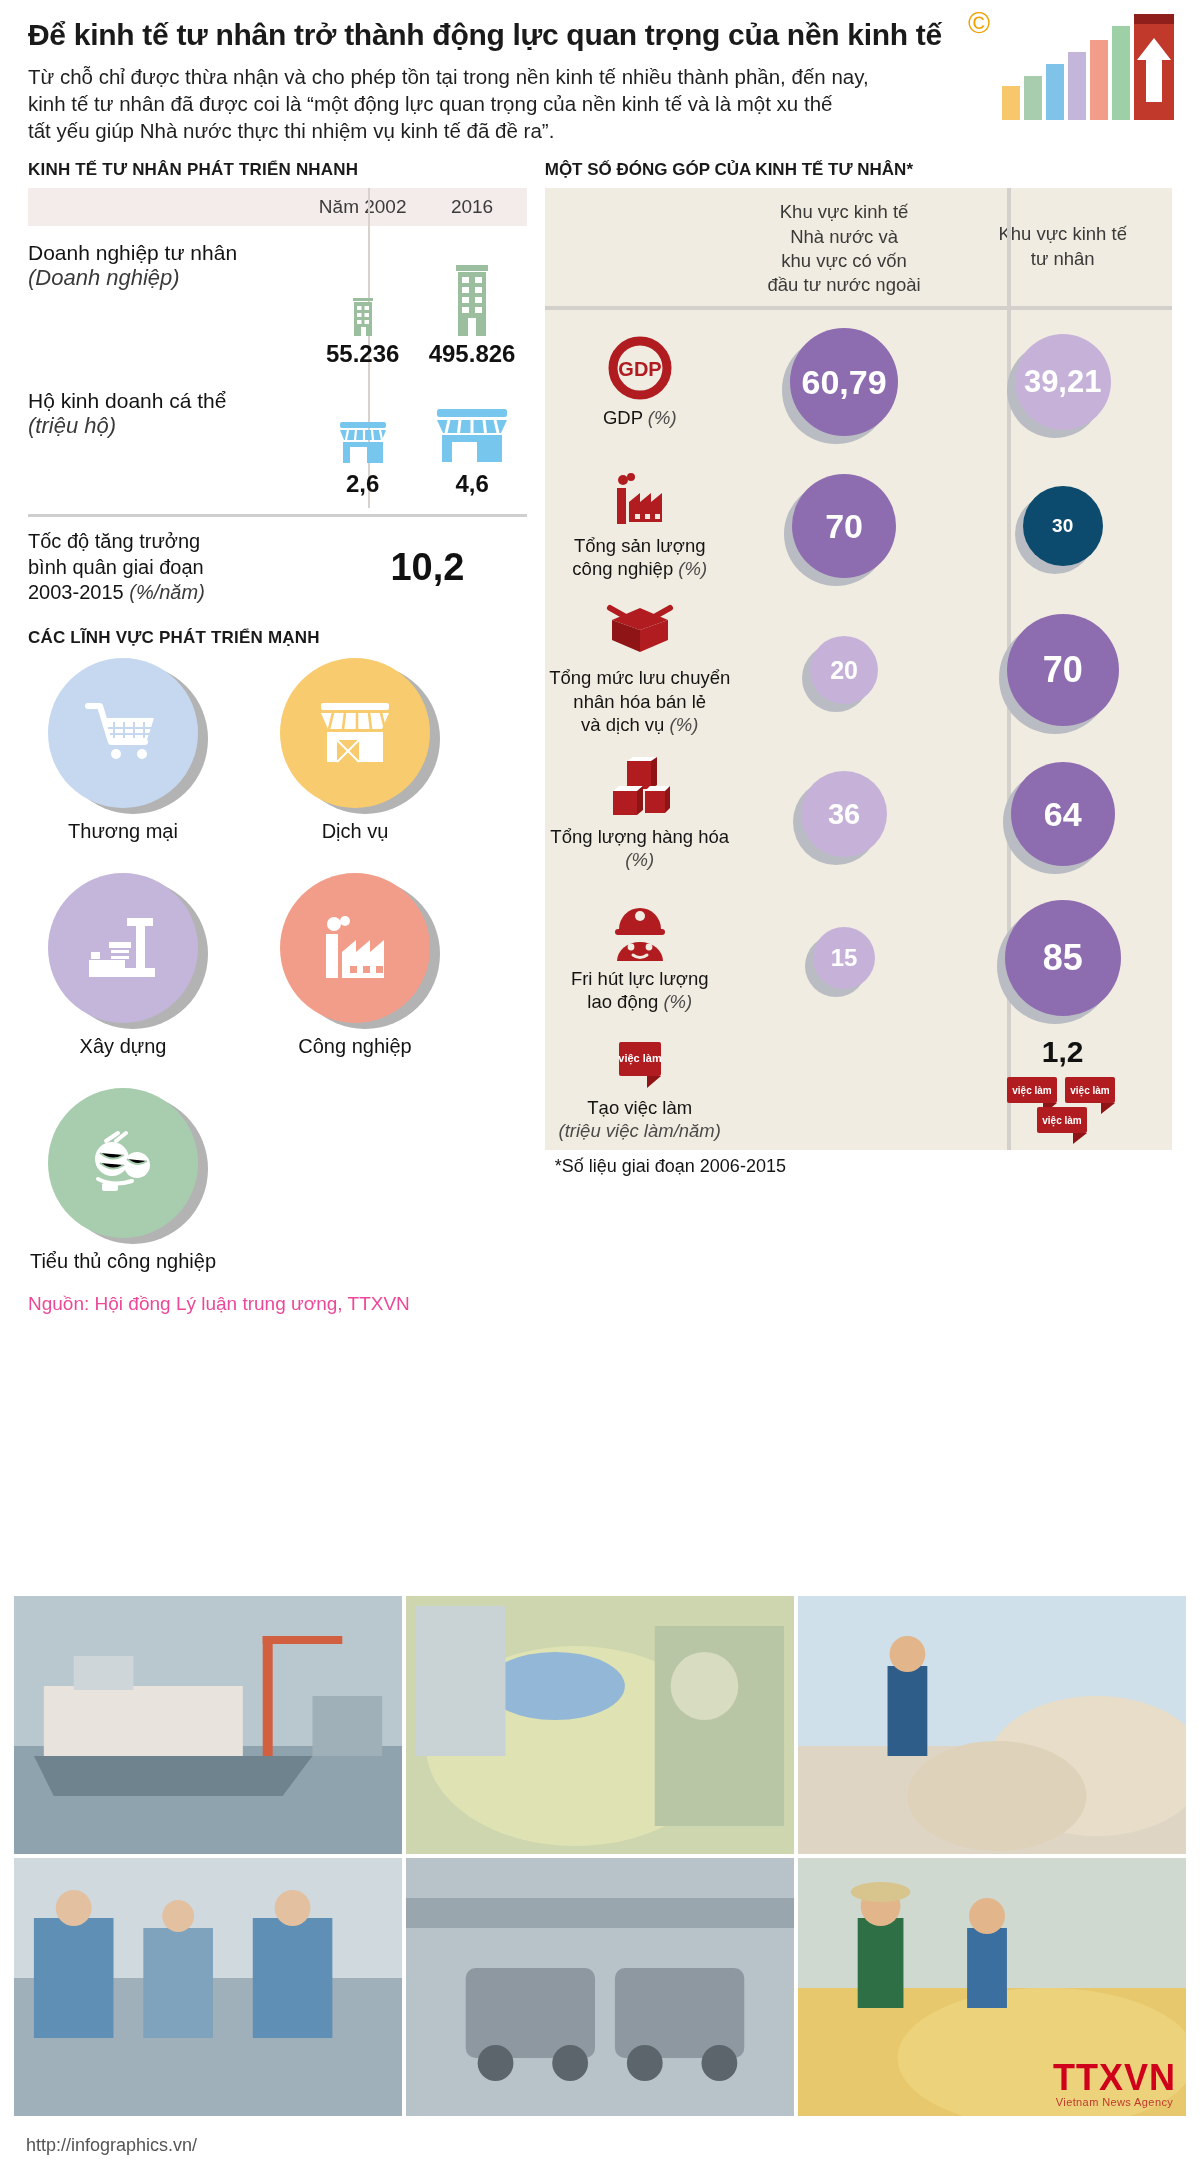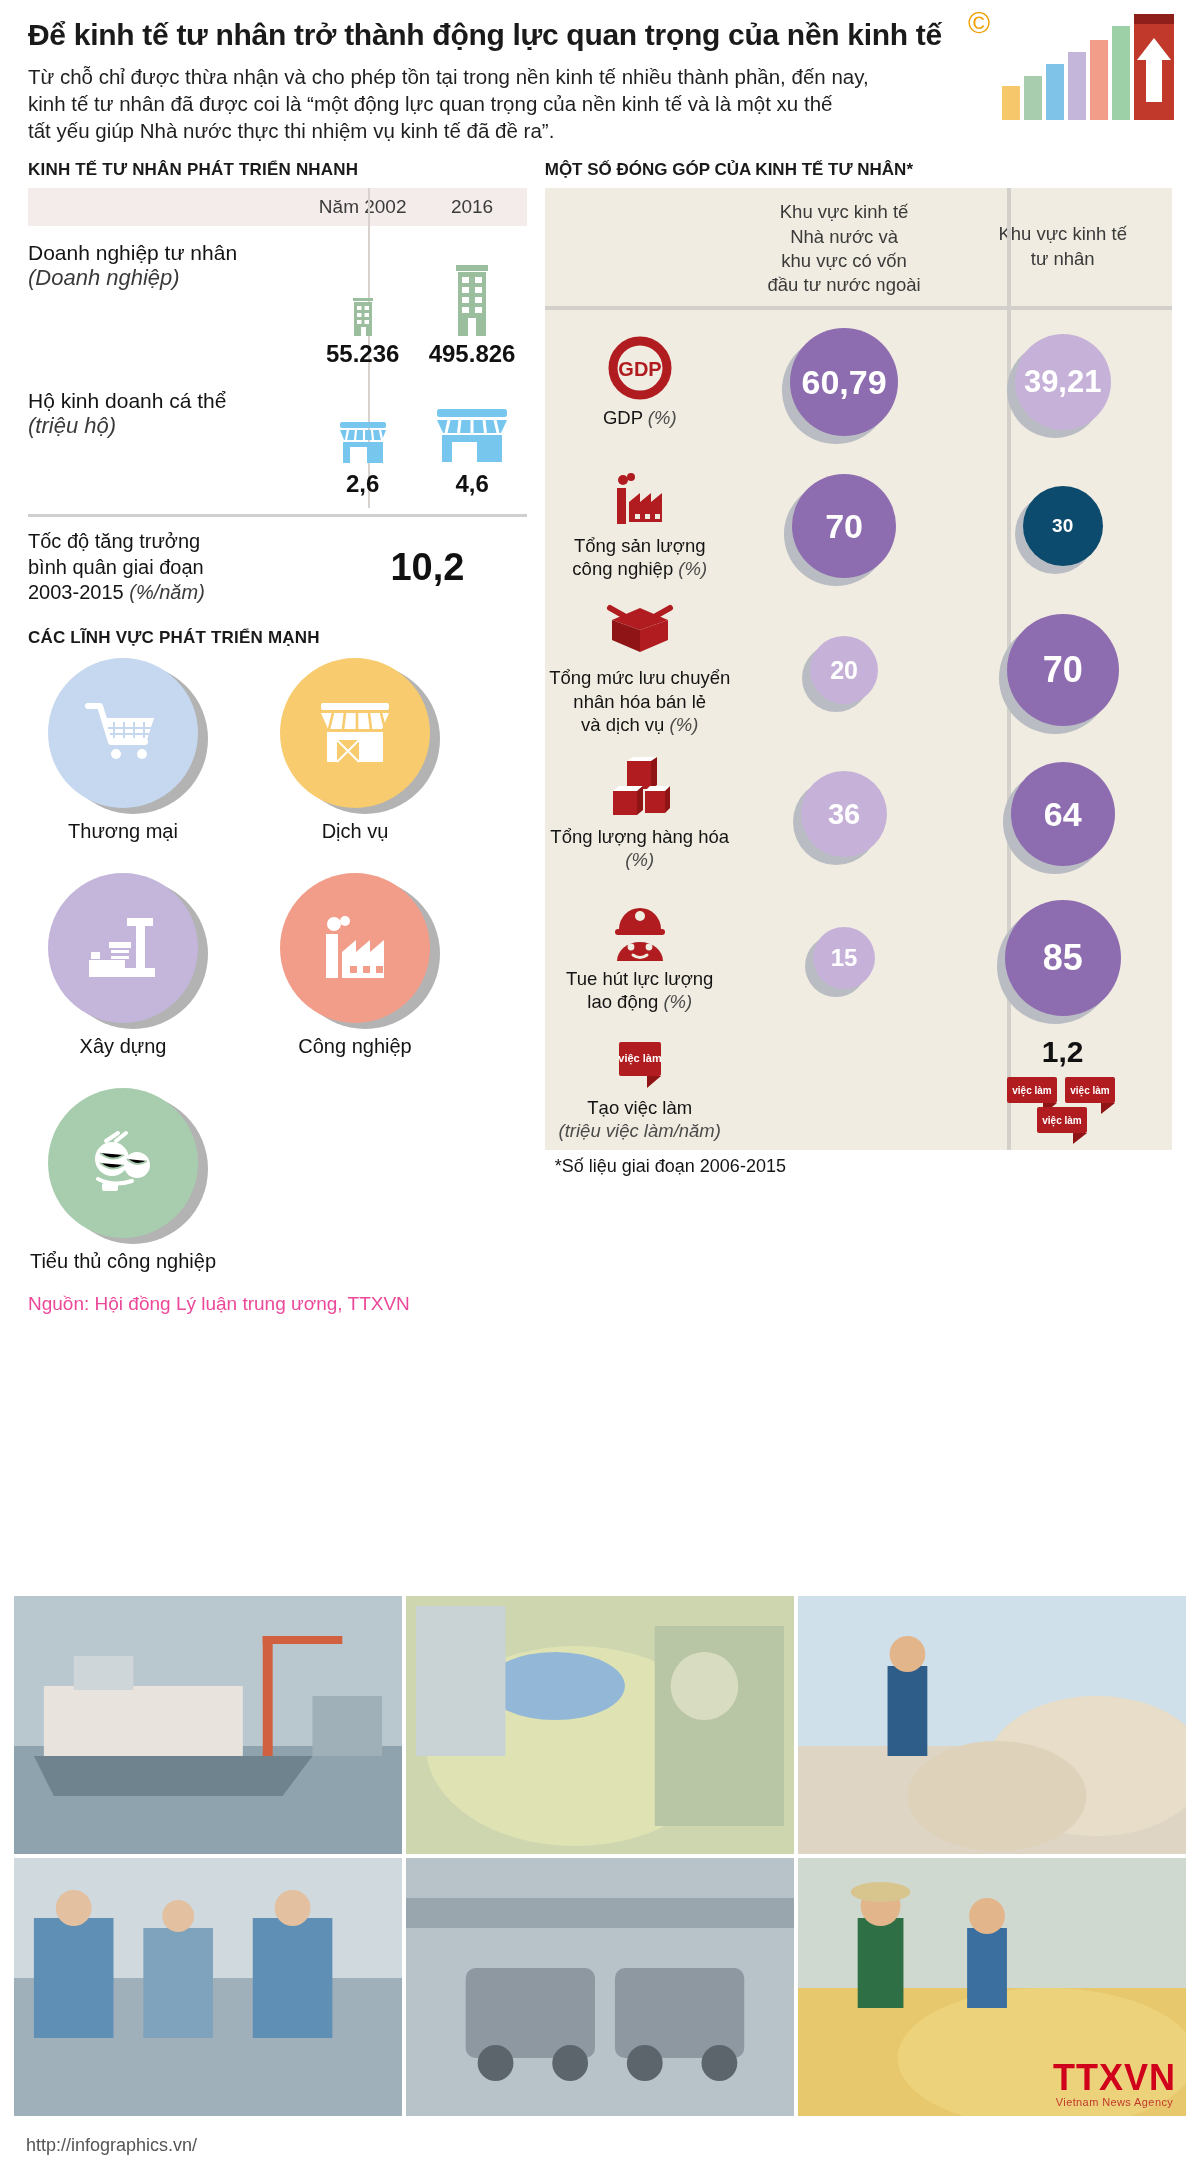--- a/index.html
+++ b/index.html
@@ -480,21 +480,21 @@
             <svg width="62" height="58" viewBox="0 0 62 58">
               <path d="M10 26 a21 21 0 0 1 42 0 Z" fill="#b01c20"></path>
               <rect x="6" y="26" width="50" height="6" rx="3" fill="#b01c20"></rect>
               <circle cx="31" cy="13" r="5" fill="#f1ece1"></circle>
               <path d="M8 58 a23 19 0 0 1 46 0 Z" fill="#b01c20"></path>
               <circle cx="22" cy="44" r="3.4" fill="#f1ece1"></circle>
               <circle cx="40" cy="44" r="3.4" fill="#f1ece1"></circle>
               <path d="M24 52 q7 5 14 0" stroke="#f1ece1" stroke-width="3" fill="none" stroke-linecap="round"></path>
             </svg>
             <div class="cap">
-              <div>Tue hút lực lượng</div>
+              <div>Fri hút lực lượng</div>
               <div>
                 <span>lao động</span>
                 <i>(%)</i>
               </div>
             </div>
           </div>
           <div class="p-val">
             <div class="bub" style="width:62px;height:62px;">
               <div class="sh"></div>
               <div class="fc" style="background:#c6b2d8;font-size:24px;">15</div>

